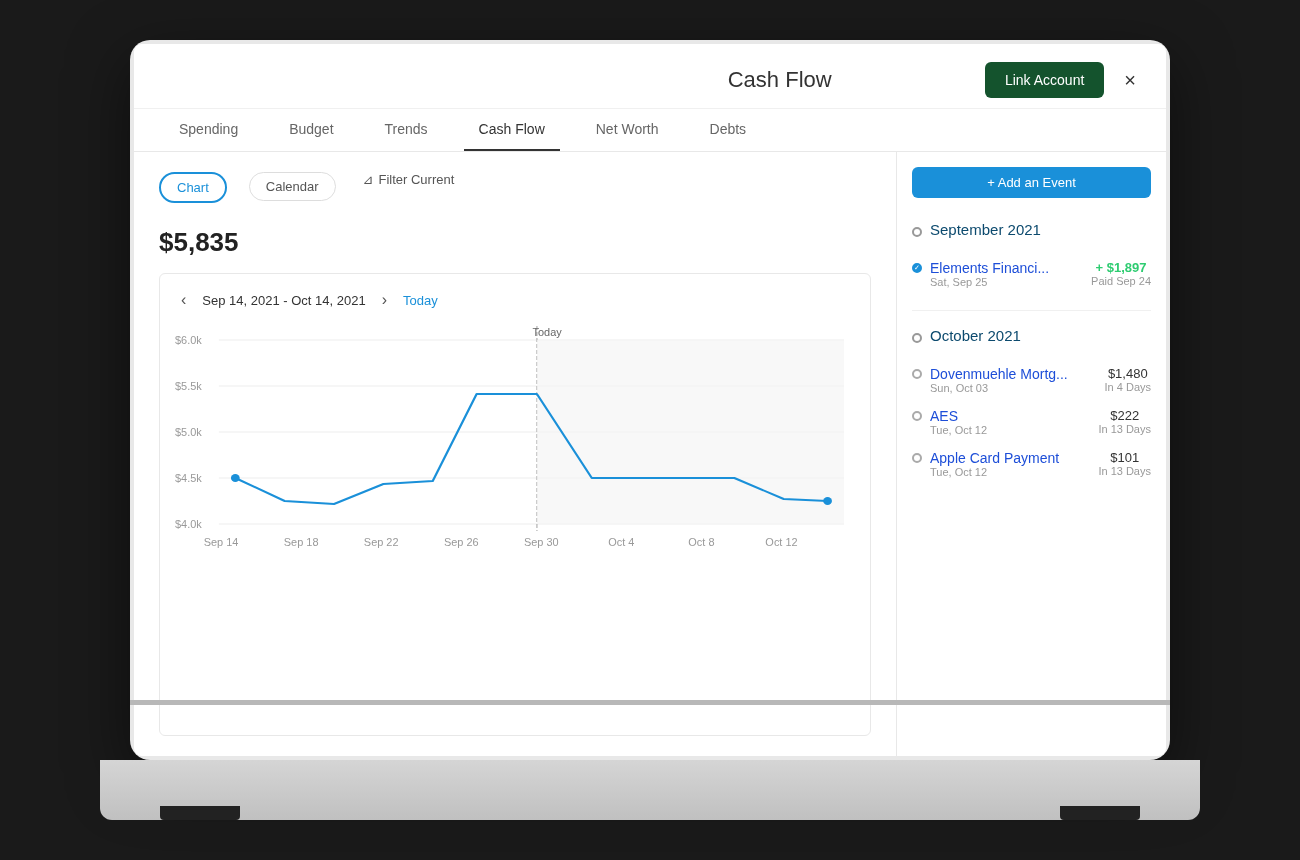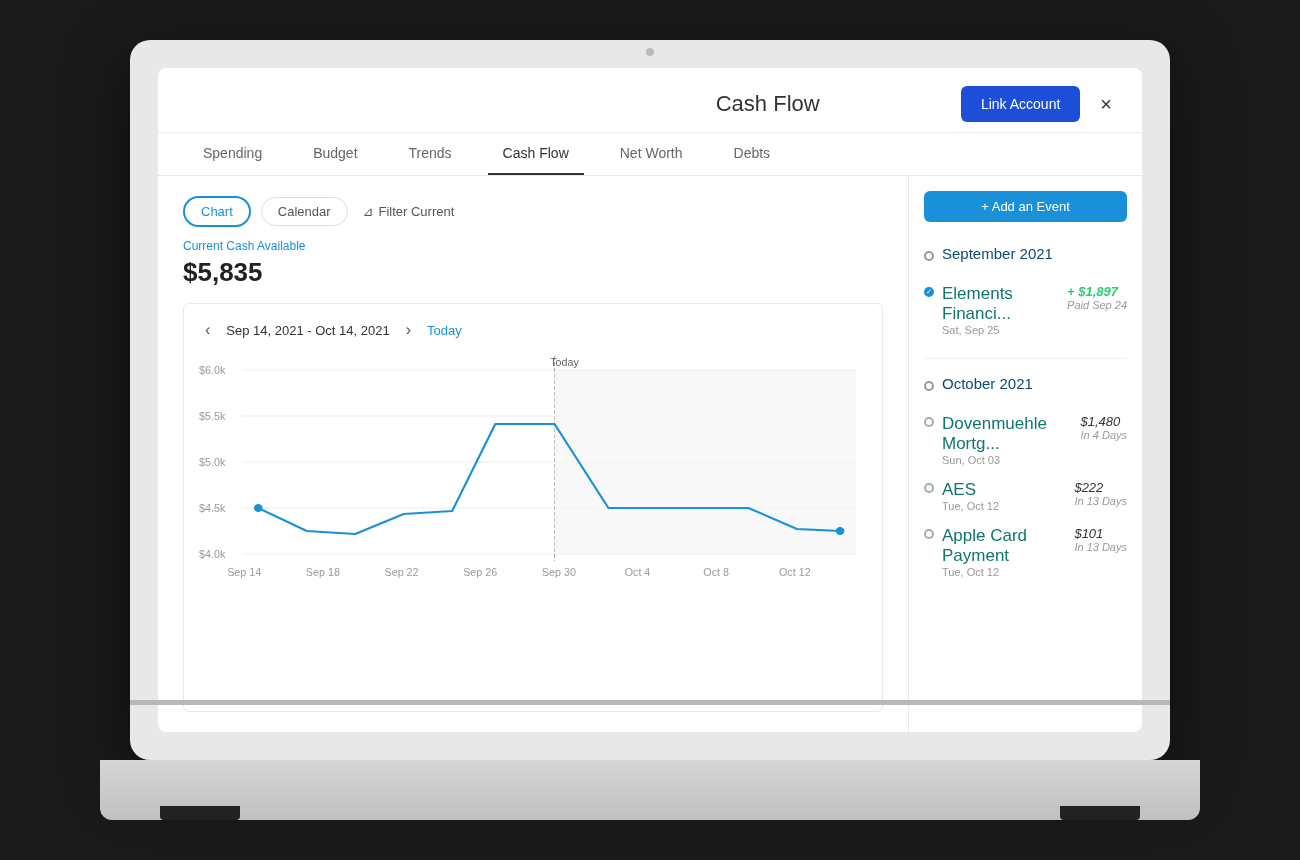--- a/index.html
+++ b/index.html
@@ -21,21 +21,21 @@
     }
 
     .laptop-body {
       position: absolute;
       top: 0;
       left: 30px;
       right: 30px;
       bottom: 60px;
       background: #e8e8e8;
       border-radius: 20px;
-      padding: 28px;
+      padding: 4px;
       box-shadow: 0 20px 60px rgba(0,0,0,0.5);
     }
 
     .laptop-screen {
       background: #fff;
       border-radius: 8px;
       width: 100%;
       height: 100%;
       overflow: hidden;
       position: relative;
@@ -122,21 +122,21 @@
     }
 
     .close-btn {
       font-size: 20px;
       color: #333;
       cursor: pointer;
       margin-left: 20px;
     }
 
     .link-account-btn {
-      background: #1d4ed8;
+      background: #14532d;
       color: #fff;
       border: none;
       padding: 10px 20px;
       border-radius: 6px;
       font-size: 14px;
       cursor: pointer;
       font-weight: 500;
     }
 
     .nav-tabs {
@@ -170,23 +170,23 @@
 
     .left-panel {
       flex: 1;
       padding: 20px 25px;
       display: flex;
       flex-direction: column;
     }
 
     .sub-tabs {
       display: flex;
-      align-items: center;
-      gap: 10px;
-      margin-bottom: 12px;
+      align-items: flex-start;
+      gap: 22px;
+      margin-bottom: 24px;
     }
 
     .sub-tab {
       padding: 6px 16px;
       border-radius: 20px;
       font-size: 13px;
       cursor: pointer;
       border: 1px solid #ddd;
       color: #555;
       background: #fff;
@@ -260,21 +260,21 @@
     }
 
     
     .chart-svg-wrapper {
       width: 100%;
       height: 230px;
       position: relative;
     }
 
     .right-panel {
-      width: 234px;
+      width: 270px;
       border-left: 1px solid #e8e8e8;
       padding: 15px;
       overflow-y: auto;
       display: flex;
       flex-direction: column;
       gap: 0;
     }
 
     .add-event-btn {
       background: #1a90d9;
@@ -337,22 +337,22 @@
       justify-content: center;
       color: white;
       font-size: 7px;
     }
 
     .event-info {
       flex: 1;
     }
 
     .event-name {
-      font-size: 17px;
-      color: #0f766e;
+      font-size: 14px;
+      color: #1d4ed8;
       font-weight: 500;
     }
 
     .event-date {
       font-size: 11px;
       color: #999;
     }
 
     .event-amount {
       font-size: 13px;
@@ -370,22 +370,21 @@
 
     .event-sub {
       font-size: 11px;
       color: #999;
       text-align: right;
     }
 
     .event-col {
       display: flex;
       flex-direction: column;
-      align-items: flex-start;
-      font-style: italic;
+      align-items: center;
     }
 
     .divider {
       height: 1px;
       background: #f0f0f0;
       margin: 8px 0;
     }
 
     
     .brand-footer {
@@ -450,21 +449,20 @@
 
             <div class="sub-tabs">
               <button class="sub-tab active">Chart</button>
               <button class="sub-tab">Calendar</button>
               <div class="filter-btn">
                 <span>⊿</span>
                 <span>Filter Current</span>
               </div>
             </div>
 
-            <div class="cash-available-label">Current Cash Available</div>
             <div class="cash-available-value">$5,835</div>
 
             <div class="chart-container">
               <div class="date-nav">
                 <button class="date-nav-btn">‹</button>
                 <span class="date-range-text">Sep 14, 2021 - Oct 14, 2021</span>
                 <button class="date-nav-btn">›</button>
                 <button class="today-btn">Today</button>
               </div>
 

